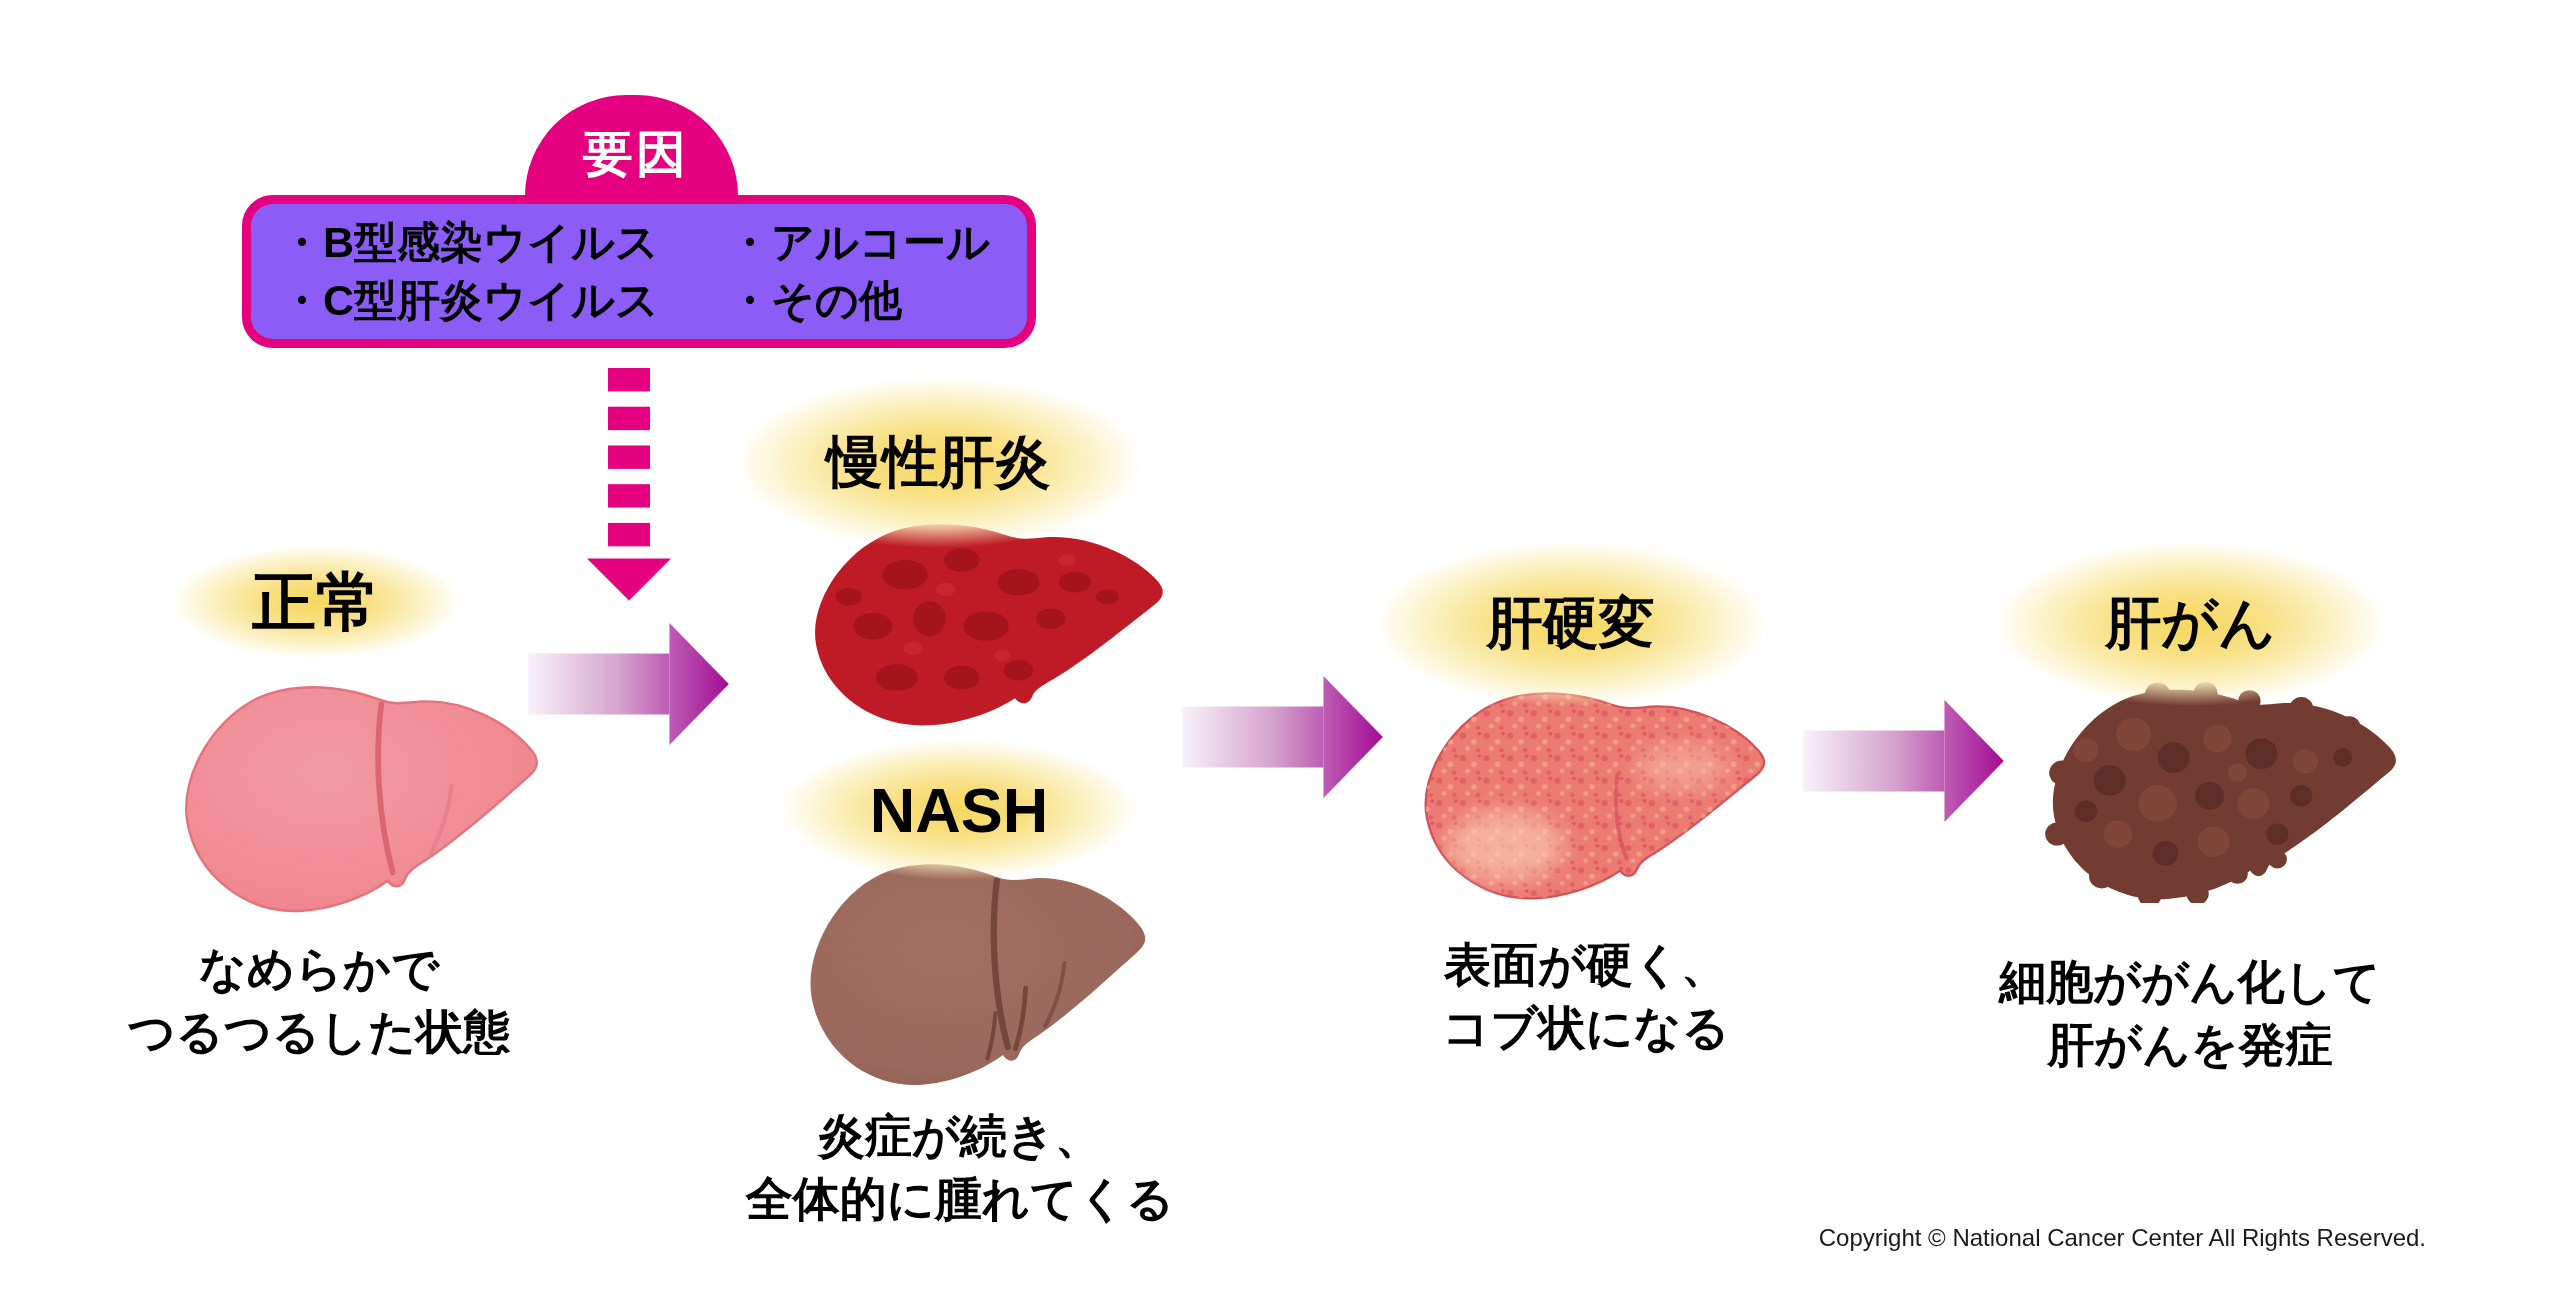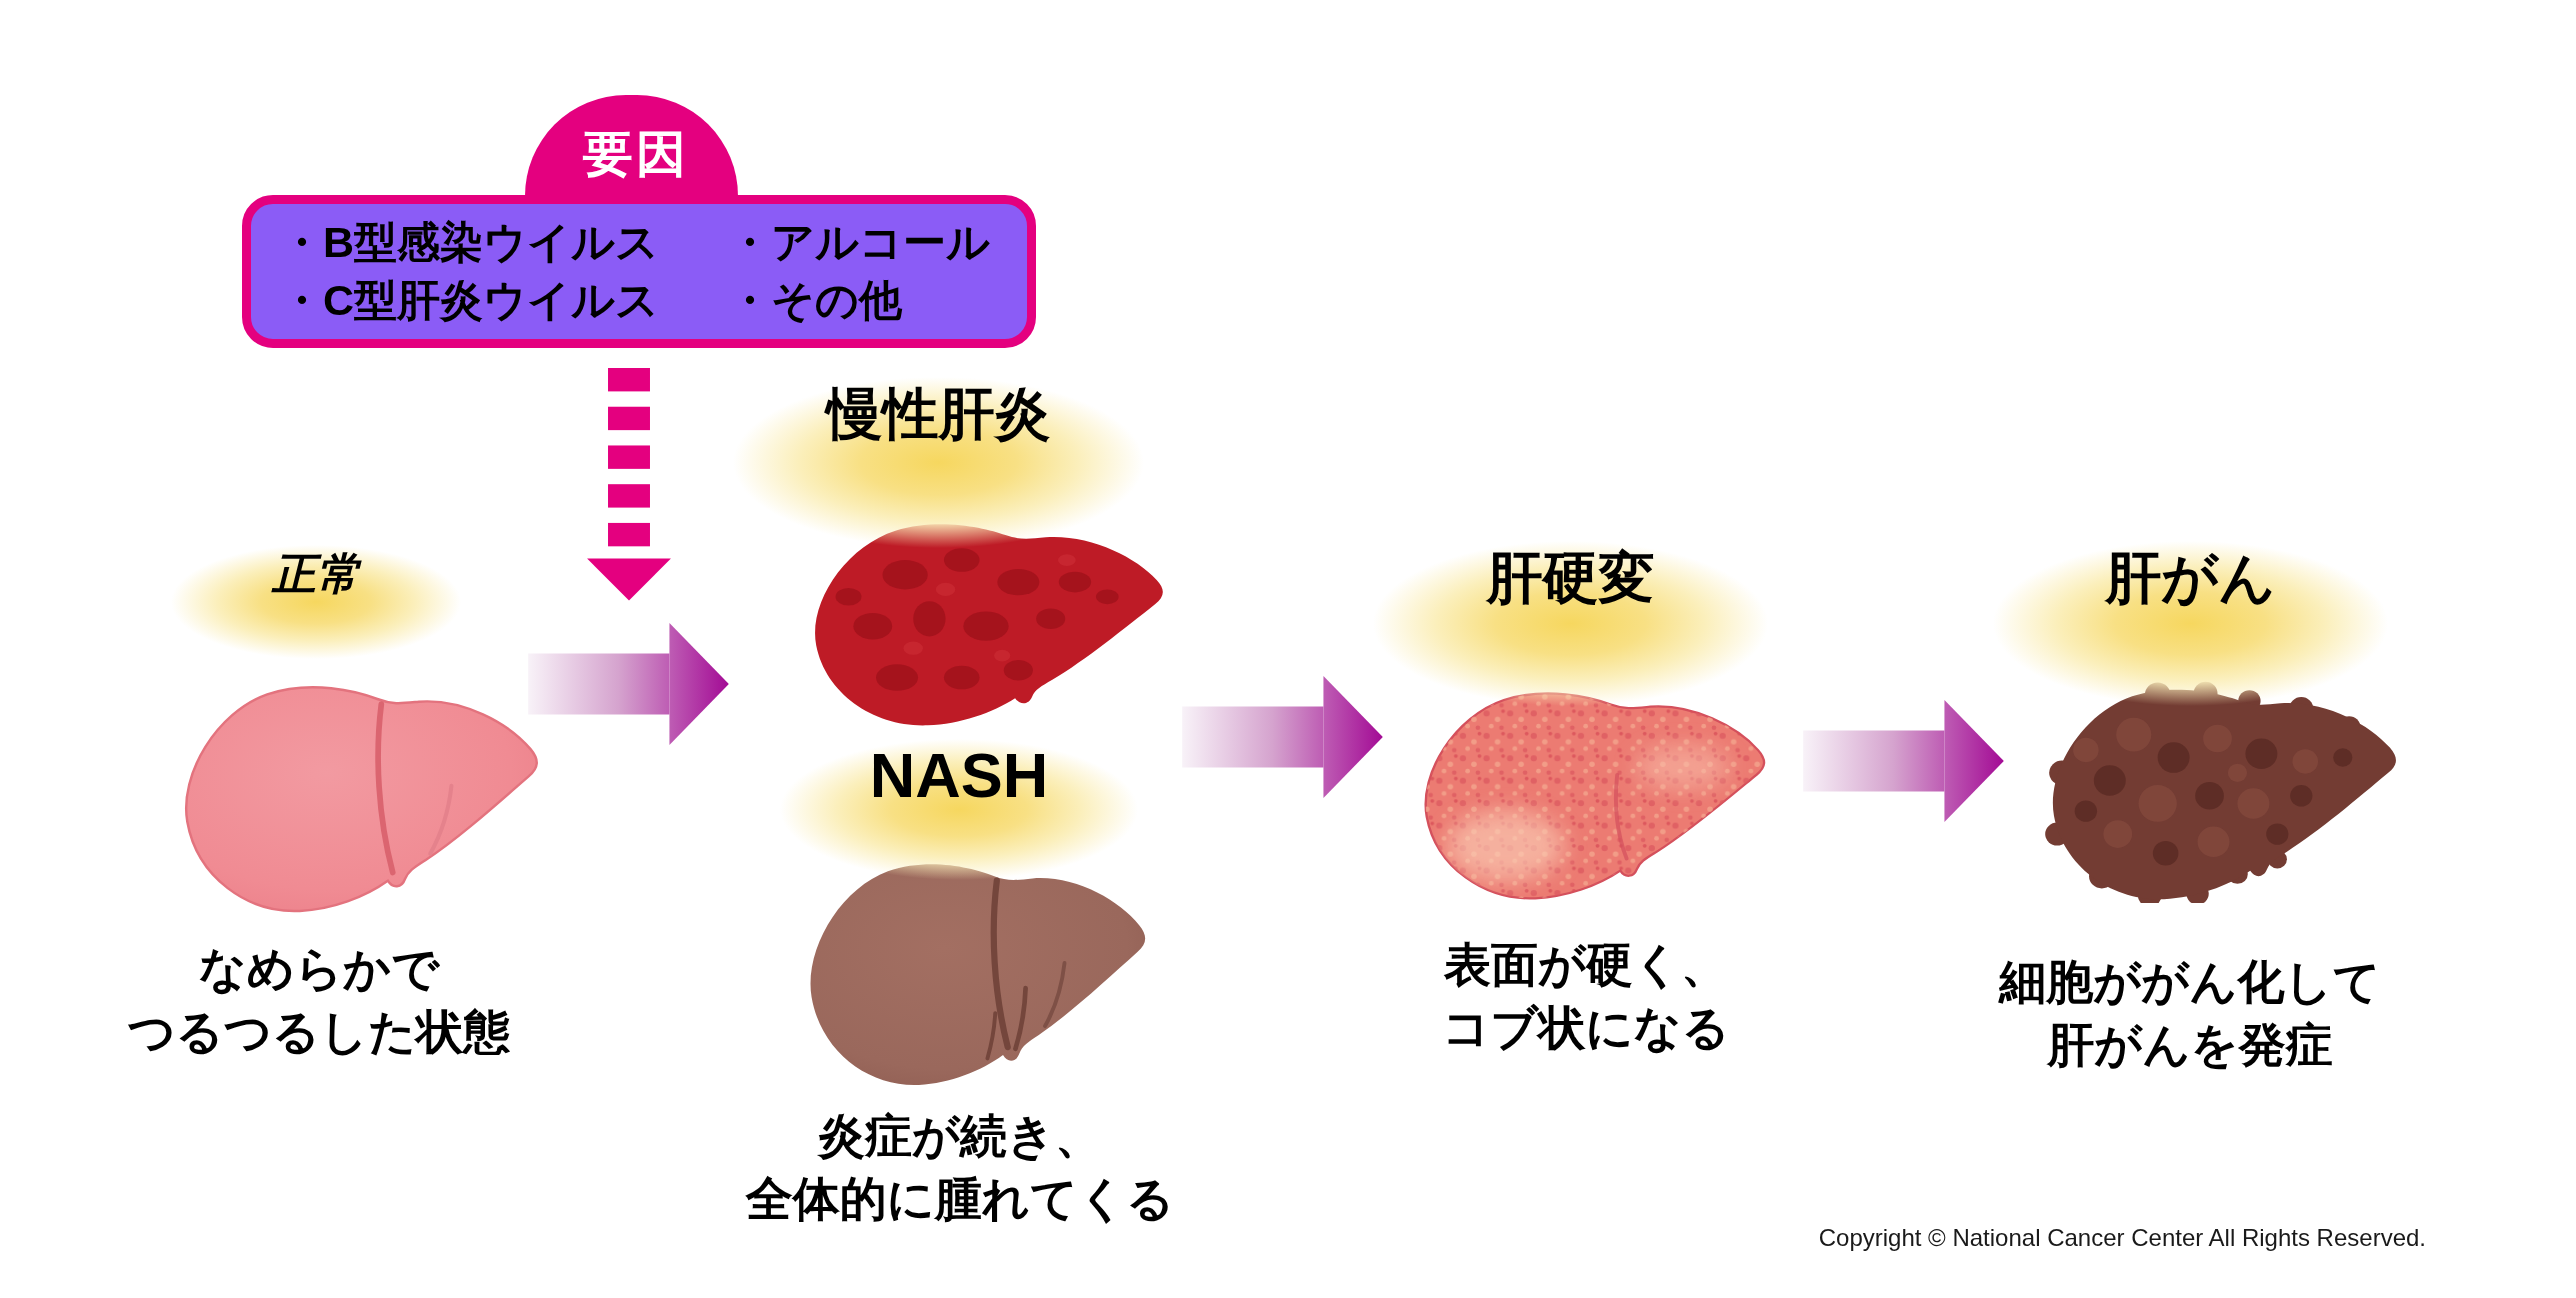--- a/index.html
+++ b/index.html
@@ -19,26 +19,26 @@
   }
   .factor-box{
     left:242px;top:195px;width:794px;height:153px;background:#8b5cf6;
     border:9.7px solid #E4007F;border-radius:31px;z-index:2;box-sizing:border-box;
     display:flex;flex-direction:column;justify-content:center;gap:14.5px;padding-left:29px;
   }
   .factor-row{display:flex;font-size:43px;font-weight:800;line-height:1;white-space:nowrap;}
   .factor-col-left{width:448px;}
   
   .glow-label{
-    display:flex;align-items:flex-start;justify-content:center;
+    display:flex;align-items:center;justify-content:center;
     font-weight:800;z-index:1;text-align:center;
     background:radial-gradient(ellipse closest-side at center,
       #F6D75F 0%, #F8E084 38%, #FBEFBB 68%, rgba(255,255,255,0) 100%);
   }
-  .gl-normal   {left:171px;top:545px;width:290px;height:114px;font-size:44px;font-style:italic;}
+  .gl-normal   {left:171px;top:545px;width:290px;height:114px;font-size:64px;}
   .gl-chronic  {left:733px;top:377px;width:411px;height:171px;font-size:56px;}
   .gl-nash     {left:780px;top:739px;width:358px;height:141px;font-size:63px;}
   .gl-cirrhosis{left:1373px;top:541px;width:395px;height:165px;font-size:56px;}
   .gl-cancer   {left:1993px;top:541px;width:395px;height:165px;font-size:56px;}
   
   .caption{font-size:47px;font-weight:800;line-height:1.33;text-align:center;}
   .cap-normal   {left:75px;width:488px;top:938px;}
   .cap-nash     {left:694px;width:532px;top:1105px;}
   .cap-cirrhosis{left:1342px;width:488px;top:934px;}
   .cap-cancer   {left:1946px;width:488px;top:951px;}

